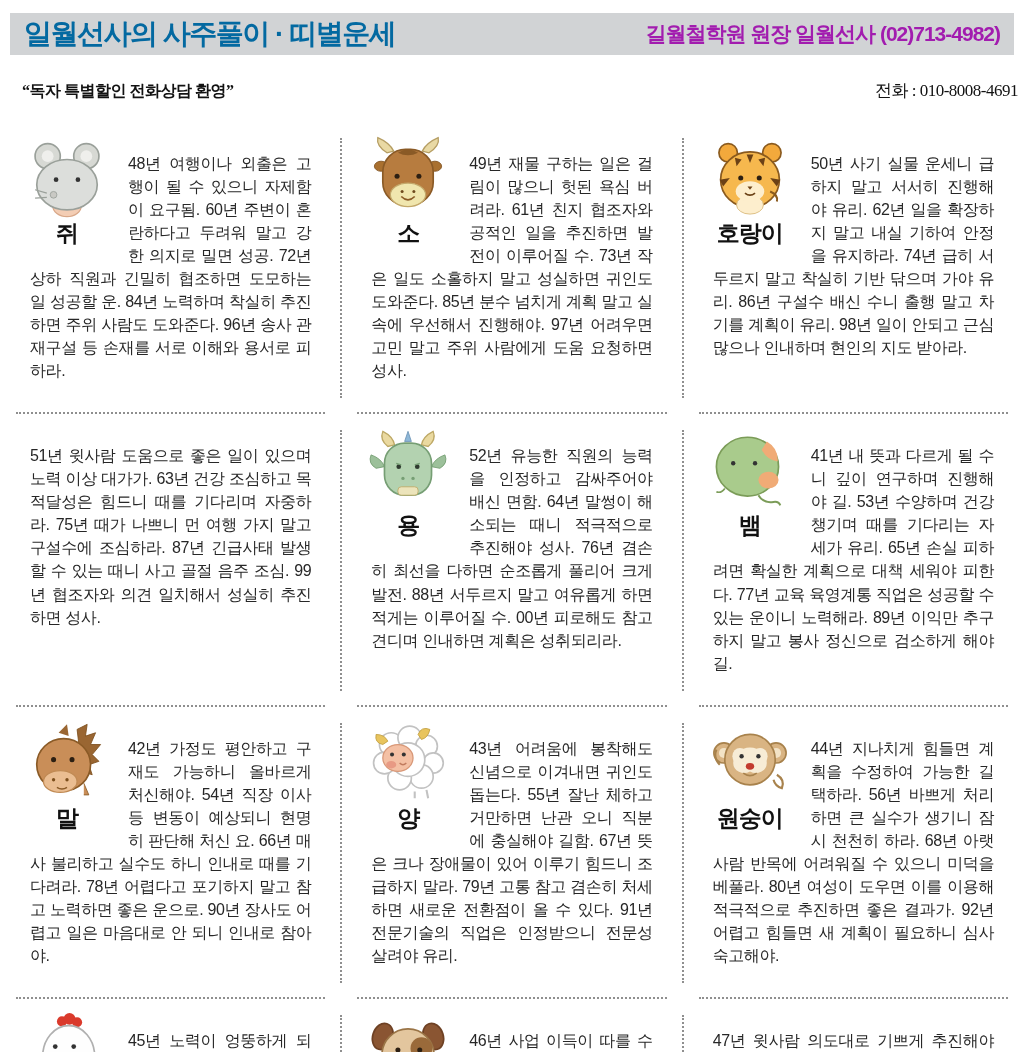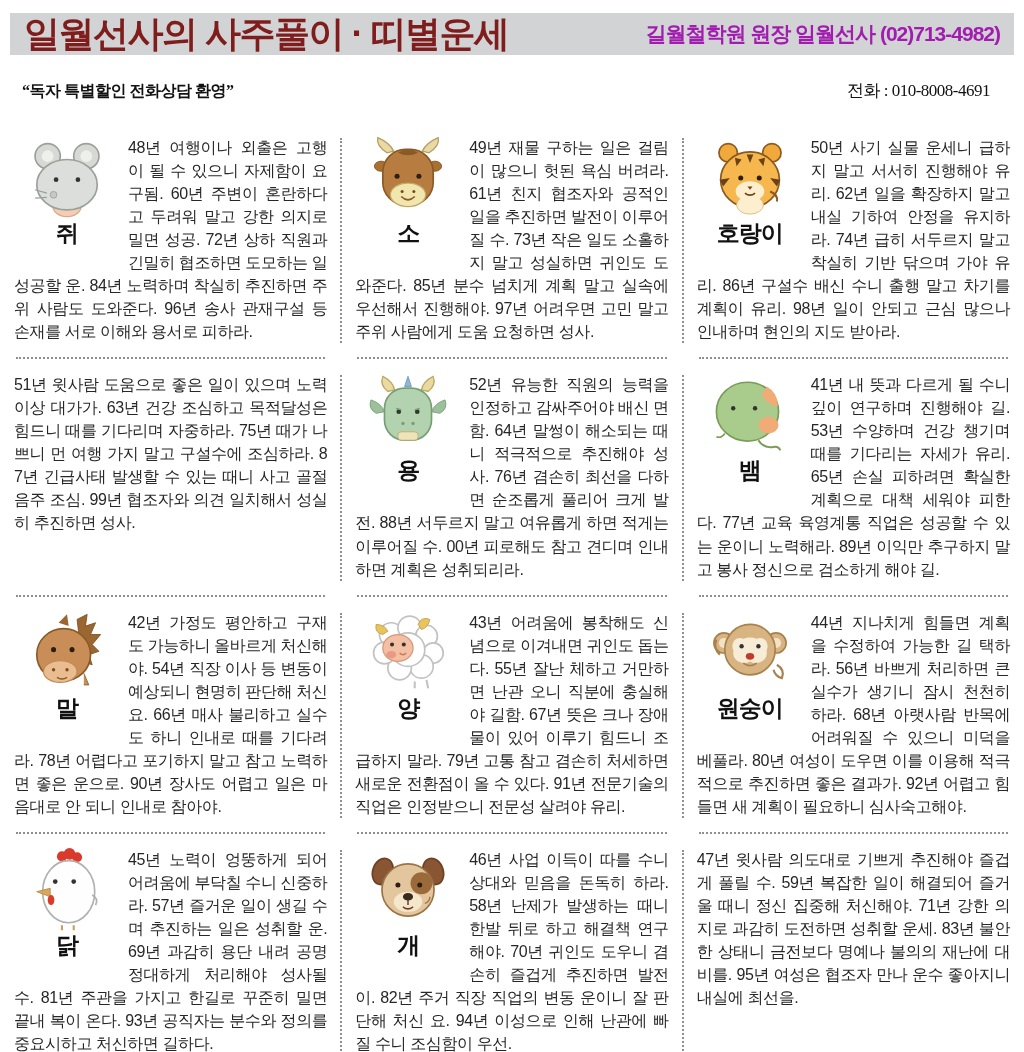--- a/index.html
+++ b/index.html
@@ -7,30 +7,30 @@
     width:1024px;height:1052px;overflow:hidden;background:#ffffff;
     font-family:"Liberation Sans","DejaVu Sans",sans-serif;color:#222;
   }
   
   .header-bar{
     margin:13px 10px 0 10px;height:42px;background:#d1d3d5;
     display:flex;align-items:center;justify-content:space-between;
     padding:0 14px;box-sizing:border-box;
   }
   .page-title{
-    font-size:36px;font-weight:800;letter-spacing:-1.5px;color:#7f1d1d;
+    font-size:28px;font-weight:800;letter-spacing:-1.5px;color:#0369a1;
     white-space:nowrap;
   }
   .clinic-info{
     font-size:21px;font-weight:800;letter-spacing:-1px;color:#a21caf;
     white-space:nowrap;
   }
   
   .contact-bar{
-    margin:24px 34px 0 22px;display:flex;justify-content:space-between;
+    margin:24px 6px 0 22px;display:flex;justify-content:space-between;
     align-items:baseline;font-family:"Liberation Serif","DejaVu Serif",serif;
     font-size:17px;color:#121212;letter-spacing:-0.5px;
   }
   .contact-slogan{font-weight:700;font-size:16px;}
   .contact-item{white-space:nowrap;}
   
   .zodiac-grid{
     margin:34px 14px 0 14px;display:grid;
     grid-template-columns:repeat(3,1fr);column-gap:28px;row-gap:30px;
   }
@@ -43,21 +43,21 @@
     content:"";position:absolute;left:2px;right:2px;bottom:-16px;
     border-bottom:2px dotted #8f8f8f;
   }
   .figure{float:left;width:106px;margin:0 8px 12px 0;text-align:center;}
   .figure svg{width:84px;height:84px;display:block;margin:0 auto;}
   .animal-label{
     font-size:23px;font-weight:800;color:#111;letter-spacing:-1px;
     margin-top:1px;line-height:1.1;
   }
   .fortune{
-    margin:0;font-size:16px;line-height:1.44;letter-spacing:-0.4px;
+    margin:16px;font-size:16px;line-height:1.44;letter-spacing:-0.4px;
     text-align:justify;word-break:break-all;color:#272727;
   }
 </style>
 </head>
 <body>
 
 <div class="header-bar">
   <div class="page-title">일월선사의 사주풀이 · 띠별운세</div>
   <div class="clinic-info">길월철학원 원장 일월선사 (02)713-4982)</div>
 </div>

